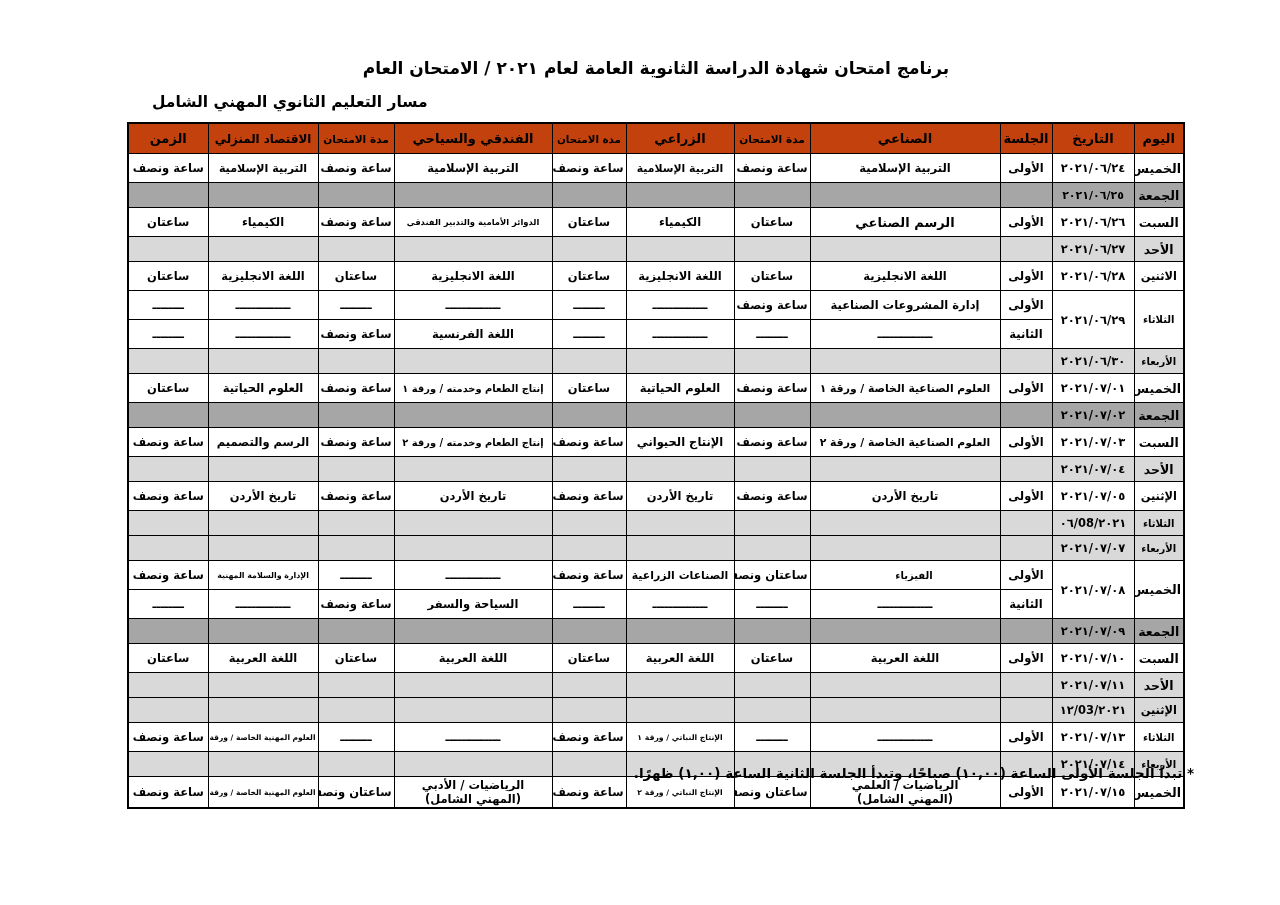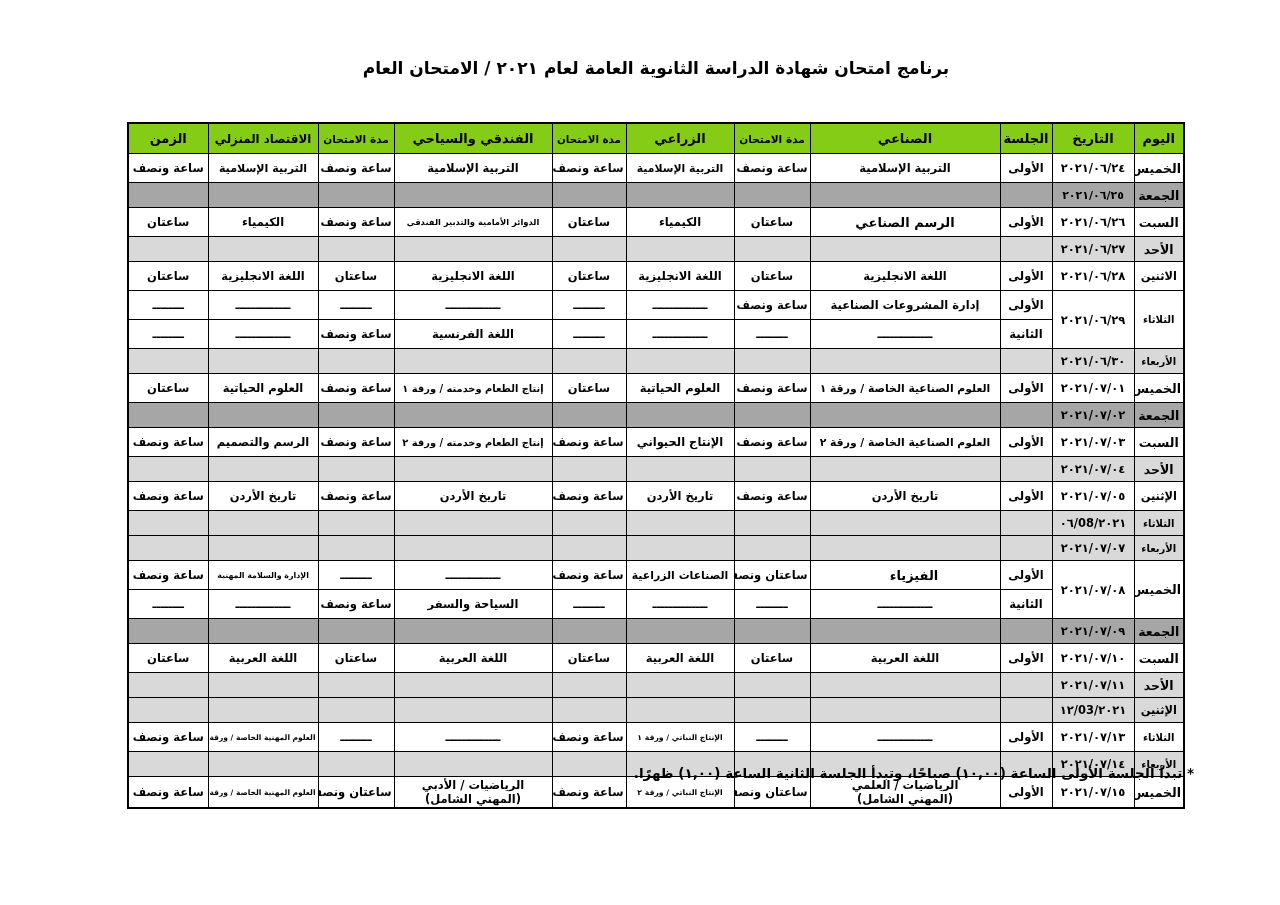--- a/index.html
+++ b/index.html
@@ -19,38 +19,39 @@
   .t2-side{position:absolute;left:25px;white-space:nowrap;}
   .schedule-wrap{position:absolute;top:122px;left:127px;}
   table.schedule{
     border-collapse:collapse;direction:rtl;table-layout:fixed;width:1058px;
     border:2px solid #000;
   }
   .schedule th,.schedule td{
     border:1px solid #000;text-align:center;vertical-align:middle;
     padding:1px 2px;font-weight:bold;overflow:hidden;
   }
-  .schedule th{background:#84cc16;height:27px;font-size:13px;}
+  .schedule th{background:#c2410c;height:27px;font-size:13px;}
   .schedule td{height:26px;font-size:11.5px;white-space:pre-line;}
   tr.friday td{background:#A6A6A6;height:22px;}
   tr.off td{background:#D9D9D9;height:22px;}
   td.day-cell{font-size:12.5px;}
   td.date-cell{font-size:11px;}
   td.session-cell{font-size:11.5px;}
   .dash{letter-spacing:0;}
   .footnote{
     position:absolute;top:765px;right:86px;direction:rtl;font-size:13.5px;white-space:nowrap;
   }
 </style>
 </head>
 <body>
 
 <div class="title1">برنامج امتحان شهادة الدراسة الثانوية العامة  لعام ٢٠٢١ / الامتحان العام</div>
 
 <div class="title2">
+  <span class="t2-side">مسار التعليم الثانوي المهني الشامل</span>
 </div>
 
 <div class="schedule-wrap">
   <table class="schedule" id="schedule-table">
     <colgroup id="schedule-cols">
         <col style="width: 50px;">
         <col style="width: 82px;">
         <col style="width: 52px;">
         <col style="width: 190px;">
         <col style="width: 76px;">
@@ -267,21 +268,21 @@
           <td class="subject-cell" style="font-size: 11.5px;"></td>
           <td class="subject-cell" style="font-size: 11.5px;"></td>
           <td class="subject-cell" style="font-size: 11.5px;"></td>
           <td class="subject-cell" style="font-size: 11.5px;"></td>
           <td class="subject-cell" style="font-size: 11.5px;"></td>
         </tr>
         <tr class="exam">
           <td class="day-cell" rowspan="2" style="font-size: 12.5px; white-space: nowrap;">الخميس</td>
           <td class="date-cell" rowspan="2" style="font-size: 11.5px; white-space: nowrap;">٢٠٢١/٠٧/٠٨</td>
           <td class="session-cell" style="font-size: 11.5px; white-space: nowrap;">الأولى</td>
-          <td class="subject-cell" style="font-size: 13px; white-space: nowrap; padding-left: 20px;">الفيزياء</td>
+          <td class="subject-cell" style="font-size: 10px; white-space: nowrap; padding-left: 20px;">الفيزياء</td>
           <td class="subject-cell" style="font-size: 11.5px; white-space: nowrap;">ساعتان ونصف</td>
           <td class="subject-cell" style="font-size: 10.9px; white-space: nowrap;">الصناعات الزراعية</td>
           <td class="subject-cell" style="font-size: 11.5px; white-space: nowrap;">ساعة ونصف</td>
           <td class="subject-cell dash" style="font-size: 11.5px; white-space: nowrap;">ــــــــــــــ</td>
           <td class="subject-cell dash" style="font-size: 11.5px; white-space: nowrap;">ــــــــ</td>
           <td class="subject-cell" style="font-size: 7.9px; white-space: nowrap;">الإدارة والسلامة المهنية</td>
           <td class="subject-cell" style="font-size: 11.5px; white-space: nowrap;">ساعة ونصف</td>
         </tr>
         <tr class="exam second">
           <td class="session-cell" style="font-size: 11.5px; white-space: nowrap;">الثانية</td>

